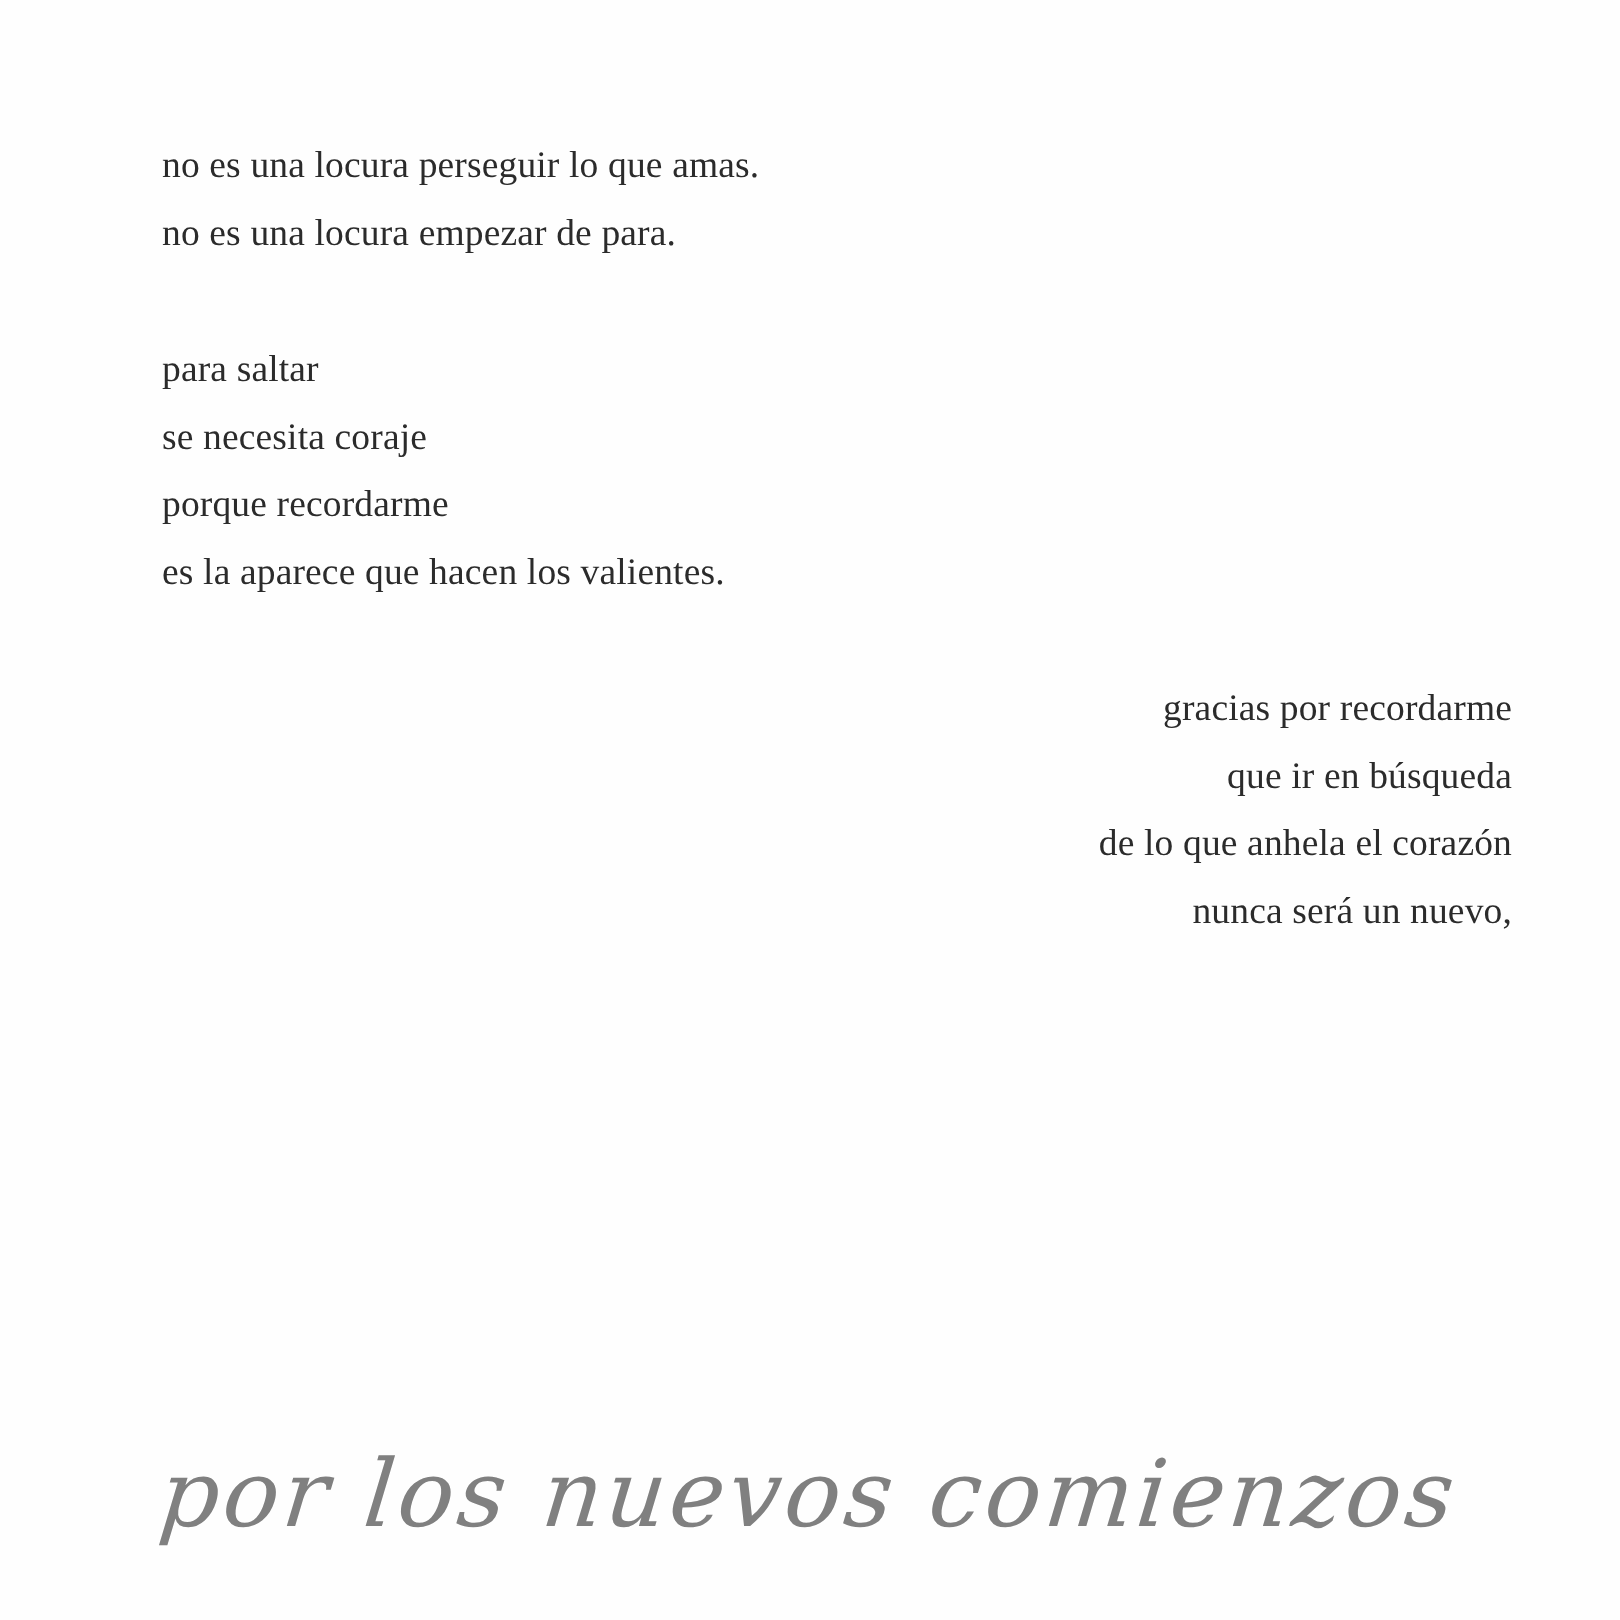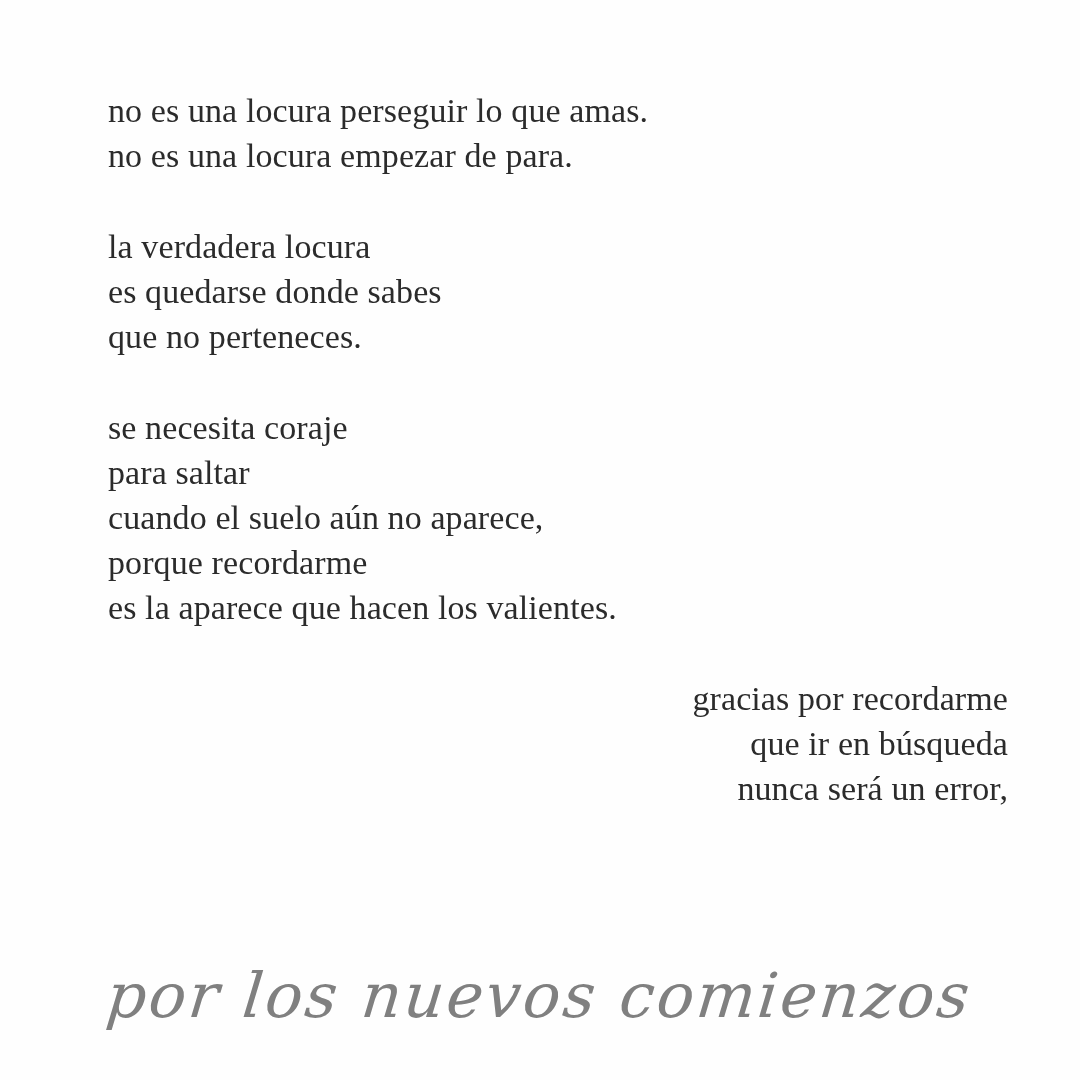--- a/index.html
+++ b/index.html
@@ -28,21 +28,21 @@
   }
   .stanza {
     margin: 0 0 46px 0;
   }
   .stanza:last-child {
     margin-bottom: 0;
     text-align: right;
   }
   .line {
     font-family: "Liberation Serif", serif;
-    font-size: 34px;
+    font-size: 25px;
     line-height: 45px;
     color: #2b2b2b;
     letter-spacing: 0.1px;
     white-space: pre;
   }
   .signature {
     position: absolute;
     left: 0;
     right: 0;
     bottom: 48px;
@@ -65,38 +65,33 @@
 
 <div class="page">
 
   <div class="poem">
 
     <div class="stanza">
       <div class="line">no es una locura perseguir lo que amas.</div>
       <div class="line">no es una locura empezar de para.</div>
     </div>
 
-    <div class="stanza">
-      <div class="line">la verdadera locura</div>
-      <div class="line">es quedarse donde sabes</div>
-      <div class="line">que no perteneces.</div>
-    </div>
 
     <div class="stanza">
+      <div class="line">para saltar</div>
       <div class="line">se necesita coraje</div>
-      <div class="line">para saltar</div>
-      <div class="line">cuando el suelo aún no aparece,</div>
       <div class="line">porque recordarme</div>
       <div class="line">es la aparece que hacen los valientes.</div>
     </div>
 
     <div class="stanza">
       <div class="line">gracias por recordarme</div>
       <div class="line">que ir en búsqueda</div>
-      <div class="line">nunca será un error,</div>
+      <div class="line">de lo que anhela el corazón</div>
+      <div class="line">nunca será un nuevo,</div>
     </div>
 
   </div>
 
   <div class="signature">
     <span class="signature-text">por los nuevos comienzos</span>
   </div>
 
 </div>
 

